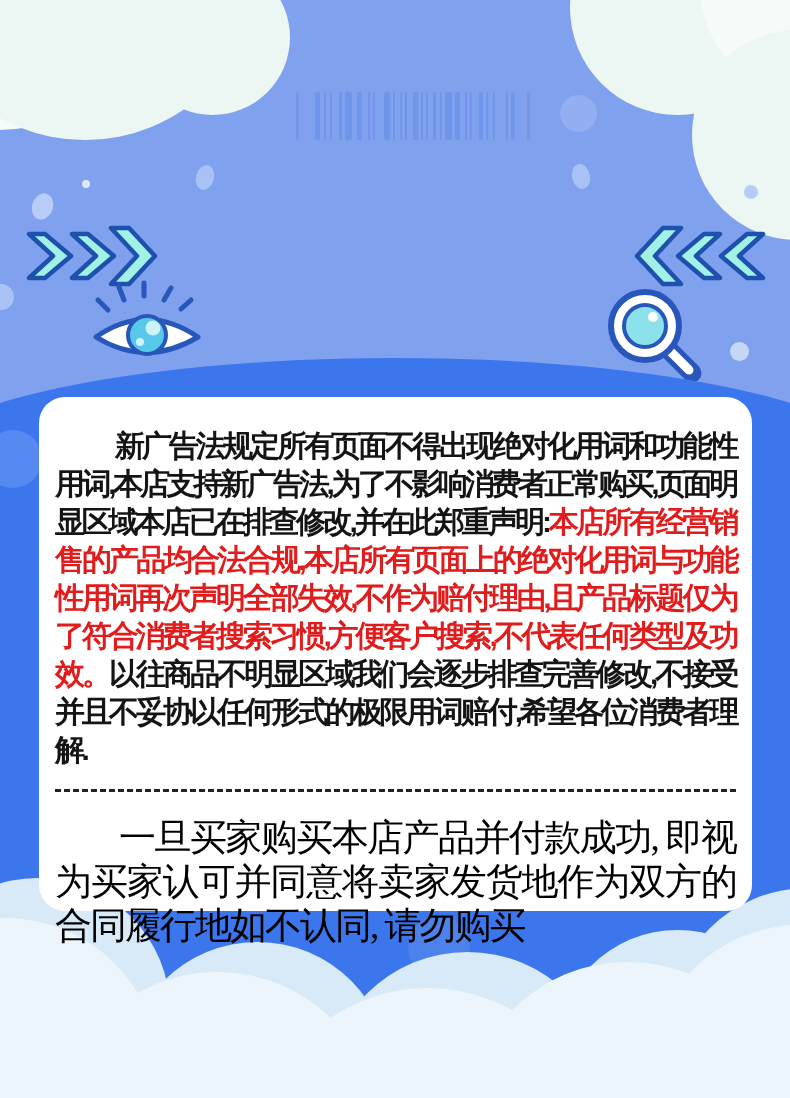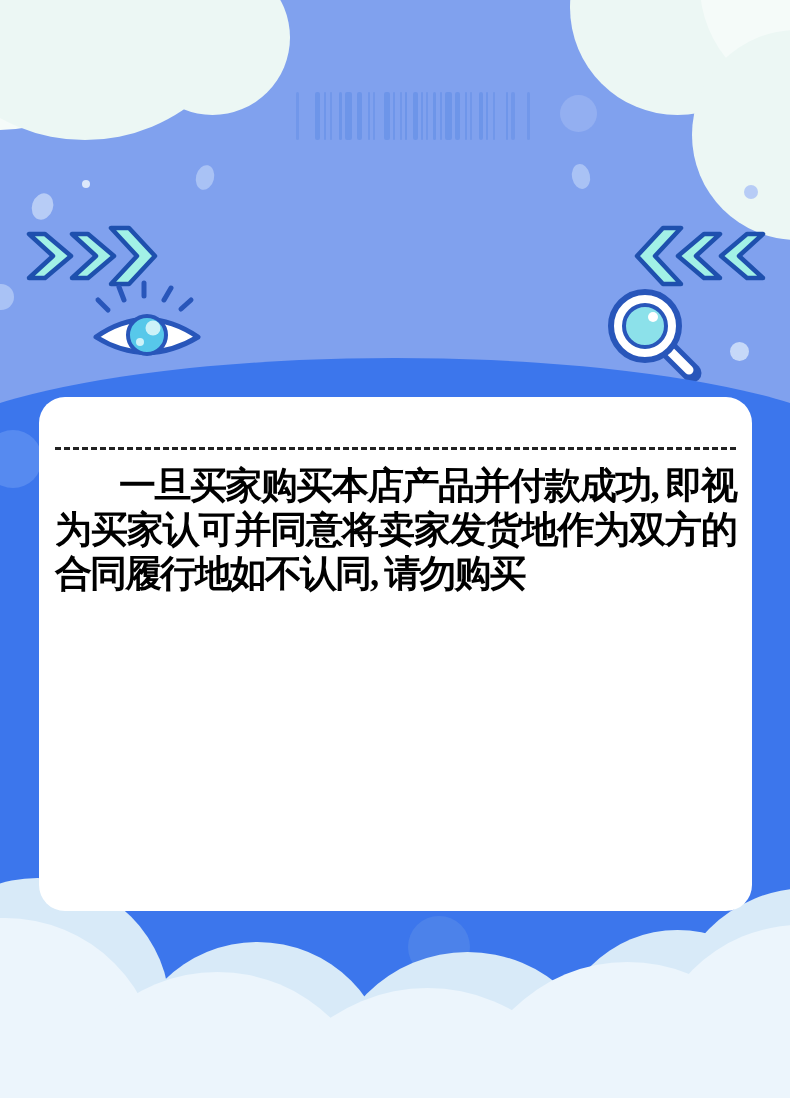--- a/index.html
+++ b/index.html
@@ -69,22 +69,22 @@
     background:#ffffff;border-radius:26px;z-index:6;
     padding:30px 16px 0 16px;
   }
   .statement{
     margin:0;font-size:30px;line-height:38px;font-weight:bold;color:#141414;
     letter-spacing:-3.5px;text-align:justify;text-indent:60px;
   }
   .statement .red{color:#e11c1c;}
   .divider{margin-top:20px;border-top:3px dashed #222222;height:0;}
   .notice{
-    margin:14px 0 0 0;font-family:"Liberation Serif","DejaVu Serif",serif;
-    font-size:37px;line-height:44px;font-weight:bold;color:#000000;
+    margin:24px 0 0 0;font-family:"Liberation Serif","DejaVu Serif",serif;
+    font-size:37px;line-height:44px;font-weight:normal;color:#000000;
     letter-spacing:-2px;text-indent:64px;text-align:justify;
   }
 
   
   .cloud-back{background:#d8eaf8;z-index:3;}
   .cloud-front{background:#ecf5fc;z-index:4;}
   .b1{left:-95px;top:878px;width:265px;height:265px;}
   .b2{left:125px;top:942px;width:265px;height:265px;}
   .b3{left:325px;top:952px;width:285px;height:285px;}
   .b4{left:555px;top:930px;width:245px;height:245px;}
@@ -185,20 +185,21 @@
     <circle cx="45" cy="42" r="34" fill="#ffffff" stroke="#2856ba" stroke-width="6"></circle>
     <circle cx="45" cy="42" r="21" fill="#8ce1ea" stroke="#2856ba" stroke-width="4"></circle>
     <circle cx="53" cy="33" r="5" fill="#ffffff"></circle>
   </svg>
 
   <div class="abs dark-section"></div>
   <div class="circle side-bubble"></div>
   <div class="circle bottom-bump"></div>
 
   <div class="abs card">
+    <p class="statement"><span>新广告法规定所有页面不得出现绝对化用词和功能性用词,本店支持新广告法,为了不影响消费者正常购买,页面明显区域本店已在排查修改,并在此郑重声明:</span><span class="red">本店所有经营销售的产品均合法合规,本店所有页面上的绝对化用词与功能性用词再次声明全部失效,不作为赔付理由,且产品标题仅为了符合消费者搜索习惯,方便客户搜索,不代表任何类型及功效。</span><span>以往商品不明显区域我们会逐步排查完善修改,不接受并且不妥协以任何形式的极限用词赔付,希望各位消费者理解.</span></p>
     <div class="divider"></div>
     <p class="notice">一旦买家购买本店产品并付款成功, 即视为买家认可并同意将卖家发货地作为双方的合同履行地如不认同, 请勿购买</p>
   </div>
 
   <div class="circle cloud-back b1"></div>
   <div class="circle cloud-back b2"></div>
   <div class="circle cloud-back b3"></div>
   <div class="circle cloud-back b4"></div>
   <div class="circle cloud-back b5"></div>
   <div class="circle cloud-front f1"></div>

